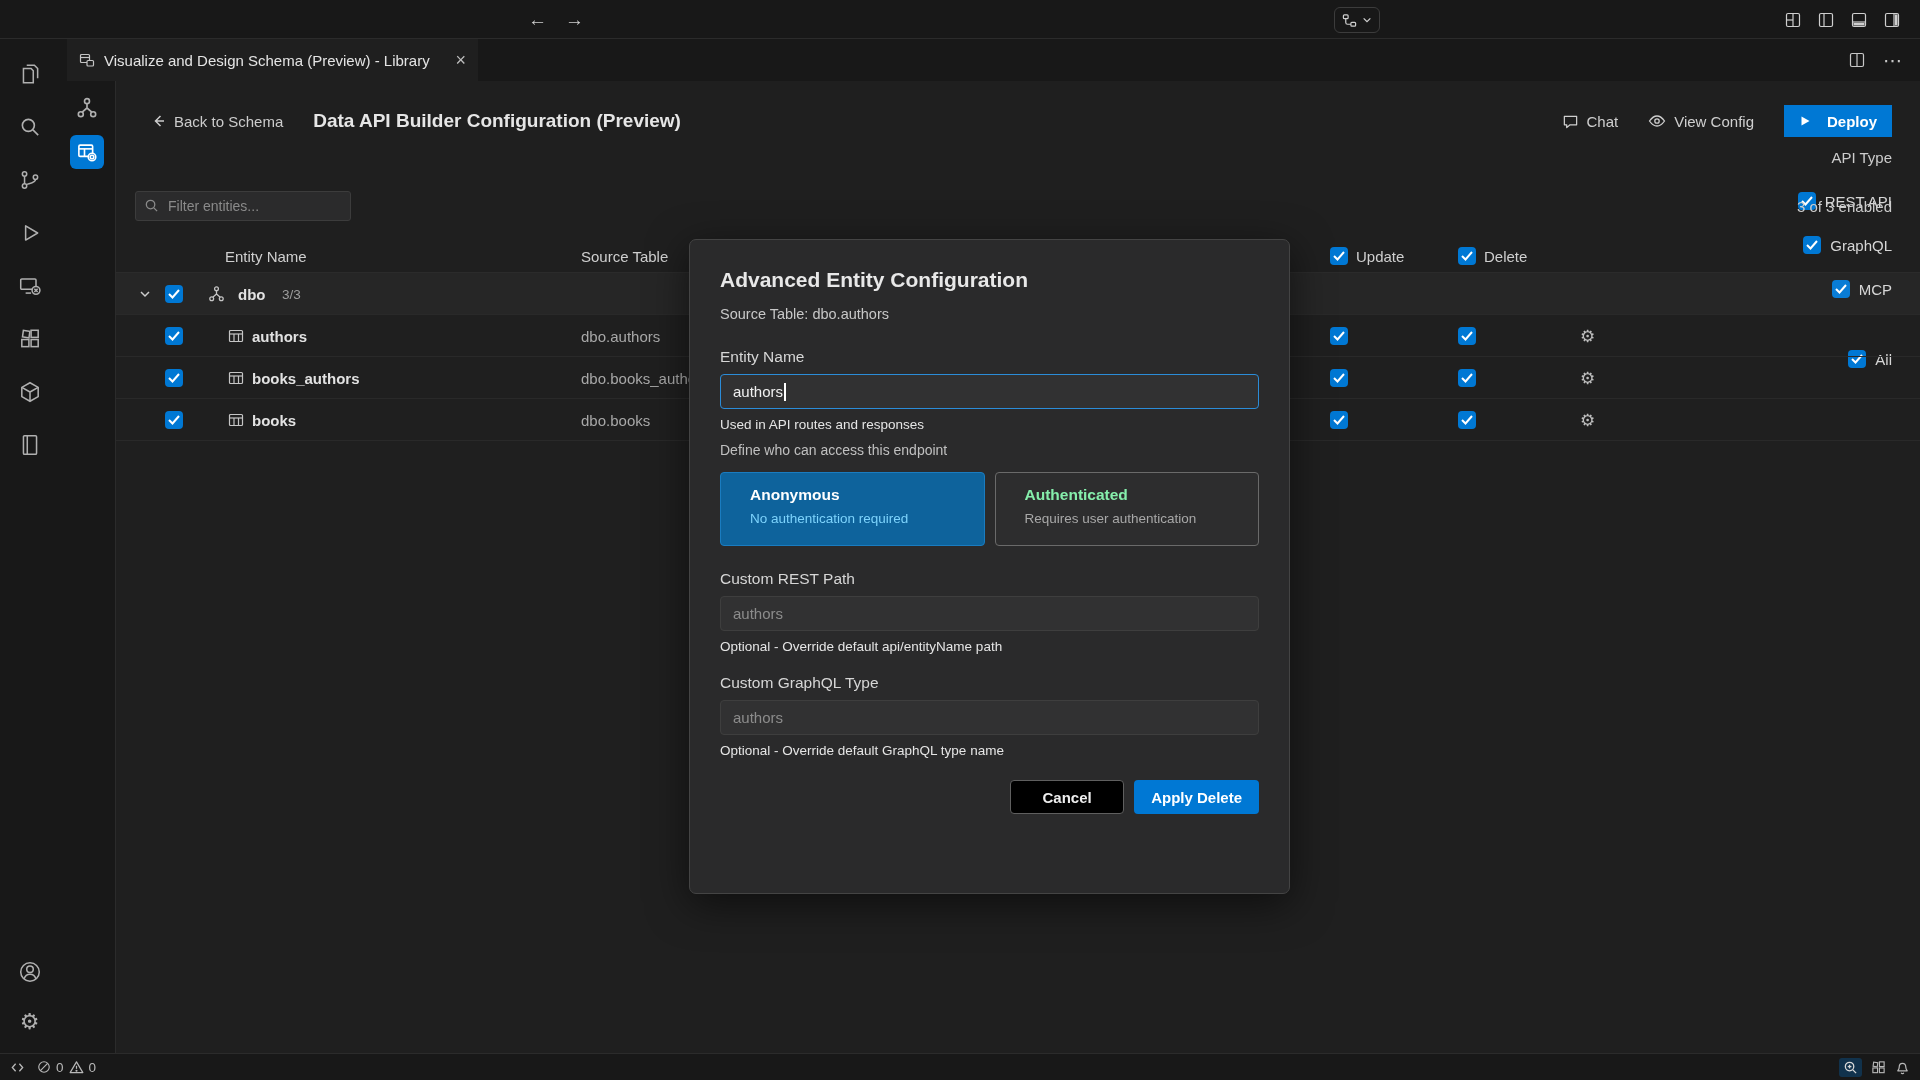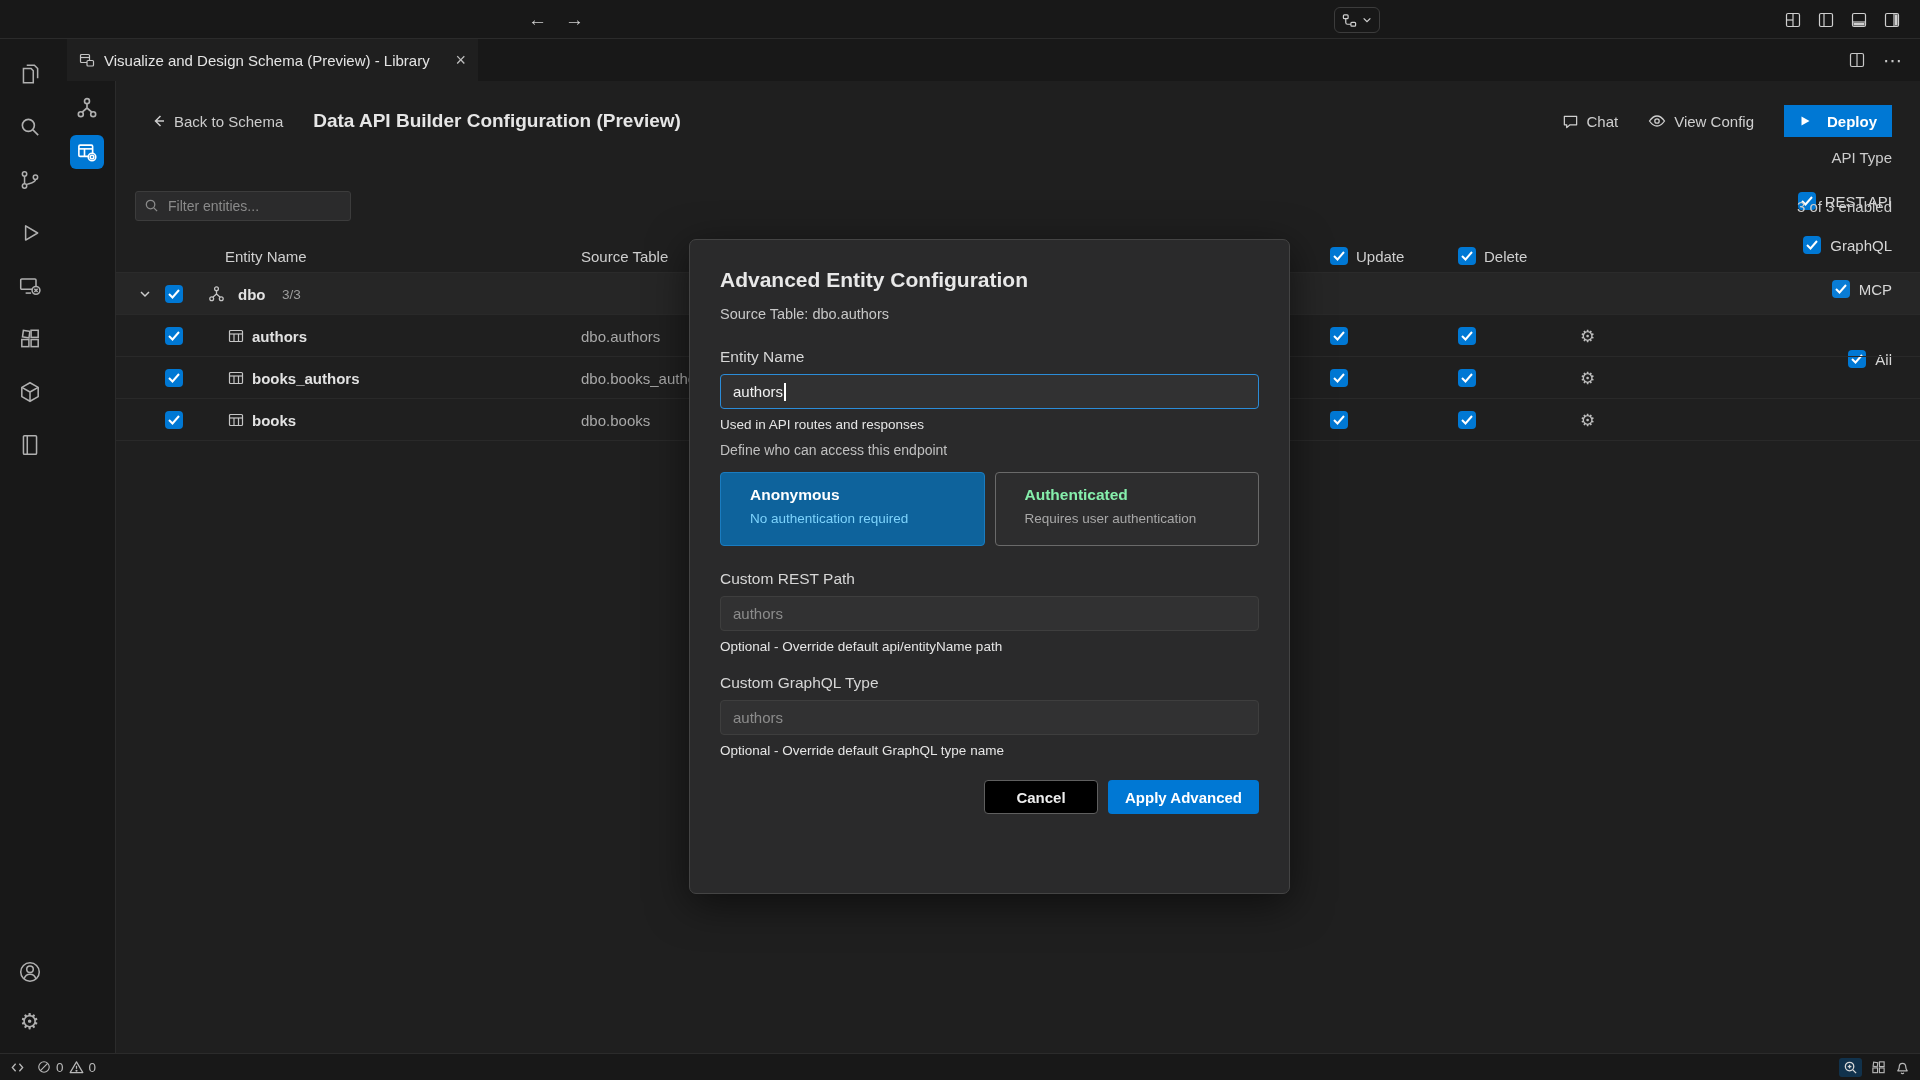--- a/index.html
+++ b/index.html
@@ -577,15 +577,15 @@
   <div class="m-label" style="margin-top:24px">Custom REST Path</div>
   <input class="m-input" placeholder="authors" style="">
   <div class="m-help">Optional - Override default api/entityName path</div>
 
   <div class="m-label" style="margin-top:20px">Custom GraphQL Type</div>
   <input class="m-input" placeholder="authors" style="">
   <div class="m-help">Optional - Override default GraphQL type name</div>
 
   <div class="m-buttons">
     <button class="btn-cancel">Cancel</button>
-    <button class="btn-apply">Apply Advanced</button>
+    <button class="btn-apply">Apply Delete</button>
   </div>
 </div>
 
 </body></html>

